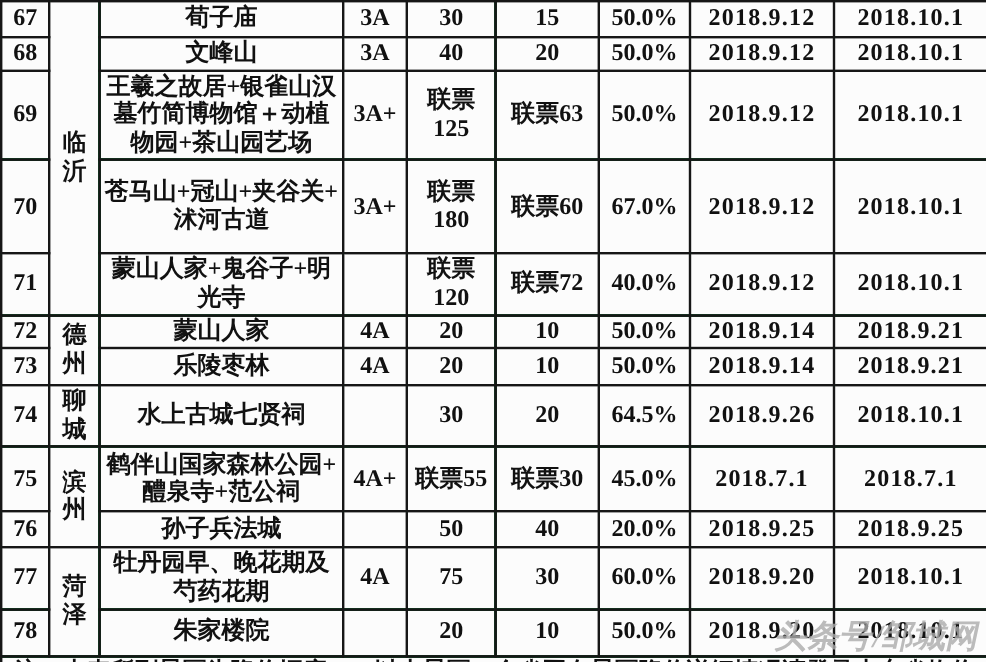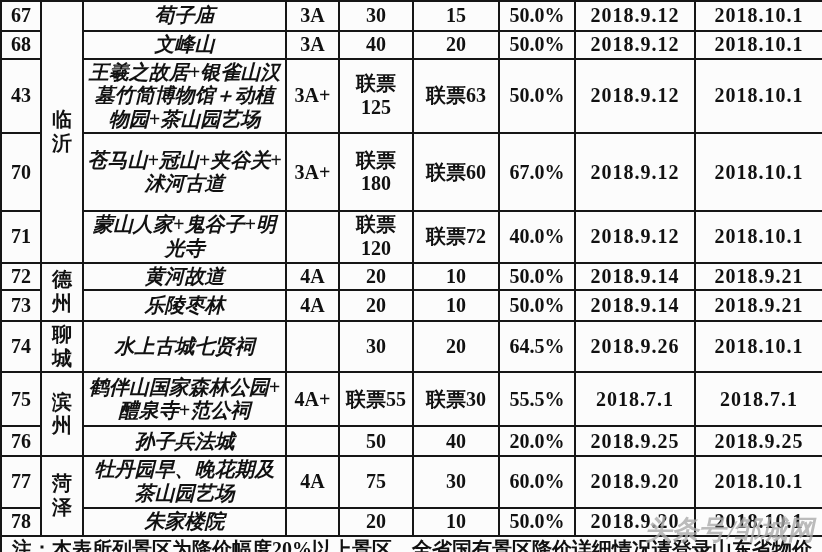--- a/index.html
+++ b/index.html
@@ -22,21 +22,21 @@
     border:2px solid #161616;
     text-align:center;
     vertical-align:middle;
     font-size:20px;
     line-height:1.18;
     padding:1px 2px;
     white-space:pre-line;
     overflow:hidden;
     background:#fcfcfc;
   }
-  td.c-name{font-size:19px;font-style:italic;}
+  td.c-name{font-size:19px;}
   td.c-price,td.c-newprice{font-size:19px;}
   td.c-date{letter-spacing:1px;margin-top:32px;}
   td.c-note{
     text-align:left;
     font-size:19px;
     line-height:1.35;
     padding:3px 5px;
     white-space:pre-line;
   }
   .watermark{
@@ -84,21 +84,21 @@
         <td class="c-no">68</td>
         <td class="c-name">文峰山</td>
         <td class="c-grade">3A</td>
         <td class="c-price">40</td>
         <td class="c-newprice">20</td>
         <td class="c-rate">50.0%</td>
         <td class="c-date">2018.9.12</td>
         <td class="c-date">2018.10.1</td>
       </tr>
       <tr style="height:69px">
-        <td class="c-no">43</td>
+        <td class="c-no">69</td>
         <td class="c-name">王羲之故居+银雀山汉
 墓竹简博物馆＋动植
 物园+茶山园艺场</td>
         <td class="c-grade">3A+</td>
         <td class="c-price">联票125</td>
         <td class="c-newprice">联票63</td>
         <td class="c-rate">50.0%</td>
         <td class="c-date">2018.9.12</td>
         <td class="c-date">2018.10.1</td>
       </tr>
@@ -121,21 +121,21 @@
         <td class="c-price">联票
 120</td>
         <td class="c-newprice">联票72</td>
         <td class="c-rate">40.0%</td>
         <td class="c-date">2018.9.12</td>
         <td class="c-date">2018.10.1</td>
       </tr>
       <tr style="height:18px">
         <td class="c-no">72</td>
         <td class="c-city" rowspan="2">德州</td>
-        <td class="c-name">黄河故道</td>
+        <td class="c-name">蒙山人家</td>
         <td class="c-grade">4A</td>
         <td class="c-price">20</td>
         <td class="c-newprice">10</td>
         <td class="c-rate">50.0%</td>
         <td class="c-date">2018.9.14</td>
         <td class="c-date">2018.9.21</td>
       </tr>
       <tr style="height:31px">
         <td class="c-no">73</td>
         <td class="c-name">乐陵枣林</td>
@@ -158,47 +158,47 @@
         <td class="c-date">2018.10.1</td>
       </tr>
       <tr style="height:54px">
         <td class="c-no">75</td>
         <td class="c-city" rowspan="2">滨州</td>
         <td class="c-name">鹤伴山国家森林公园+
 醴泉寺+范公祠</td>
         <td class="c-grade">4A+</td>
         <td class="c-price">联票55</td>
         <td class="c-newprice">联票30</td>
-        <td class="c-rate">55.5%</td>
+        <td class="c-rate">45.0%</td>
         <td class="c-date">2018.7.1</td>
         <td class="c-date">2018.7.1</td>
       </tr>
       <tr style="height:30px">
         <td class="c-no">76</td>
         <td class="c-name">孙子兵法城</td>
         <td class="c-grade"></td>
         <td class="c-price">50</td>
         <td class="c-newprice">40</td>
         <td class="c-rate">20.0%</td>
         <td class="c-date">2018.9.25</td>
         <td class="c-date">2018.9.25</td>
       </tr>
       <tr style="height:45px">
         <td class="c-no">77</td>
         <td class="c-city" rowspan="2">菏泽</td>
         <td class="c-name">牡丹园早、晚花期及
-茶山园艺场</td>
+芍药花期</td>
         <td class="c-grade">4A</td>
         <td class="c-price">75</td>
         <td class="c-newprice">30</td>
         <td class="c-rate">60.0%</td>
         <td class="c-date">2018.9.20</td>
         <td class="c-date">2018.10.1</td>
       </tr>
-      <tr style="height:28px">
+      <tr style="height:39px">
         <td class="c-no">78</td>
         <td class="c-name">朱家楼院</td>
         <td class="c-grade"></td>
         <td class="c-price">20</td>
         <td class="c-newprice">10</td>
         <td class="c-rate">50.0%</td>
         <td class="c-date">2018.9.20</td>
         <td class="c-date">2018.10.1</td>
       </tr>
       <tr style="height:53px">

